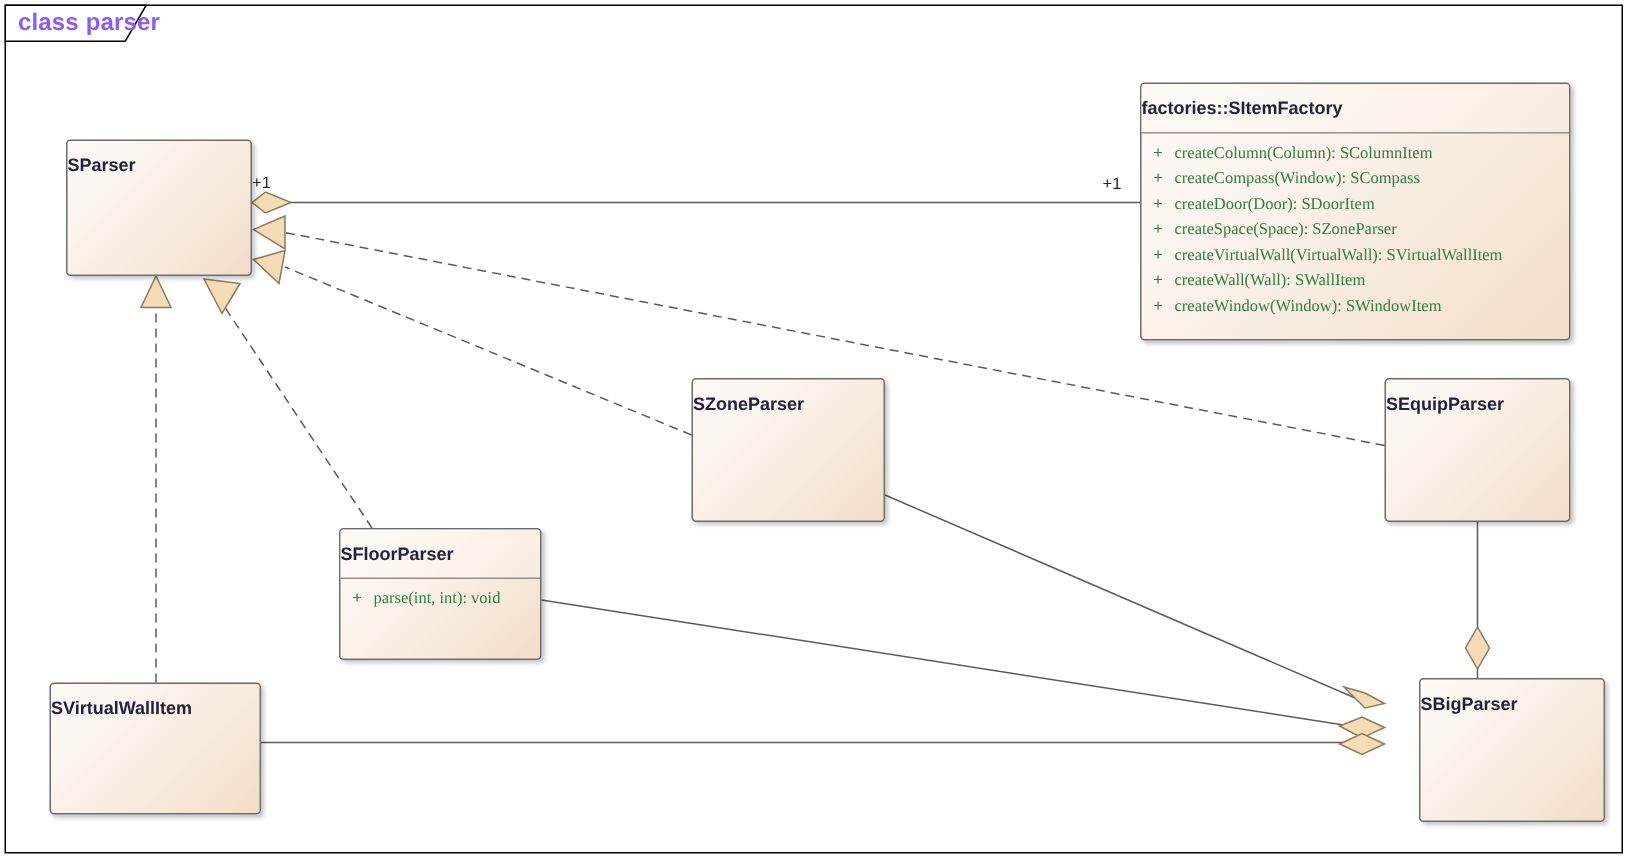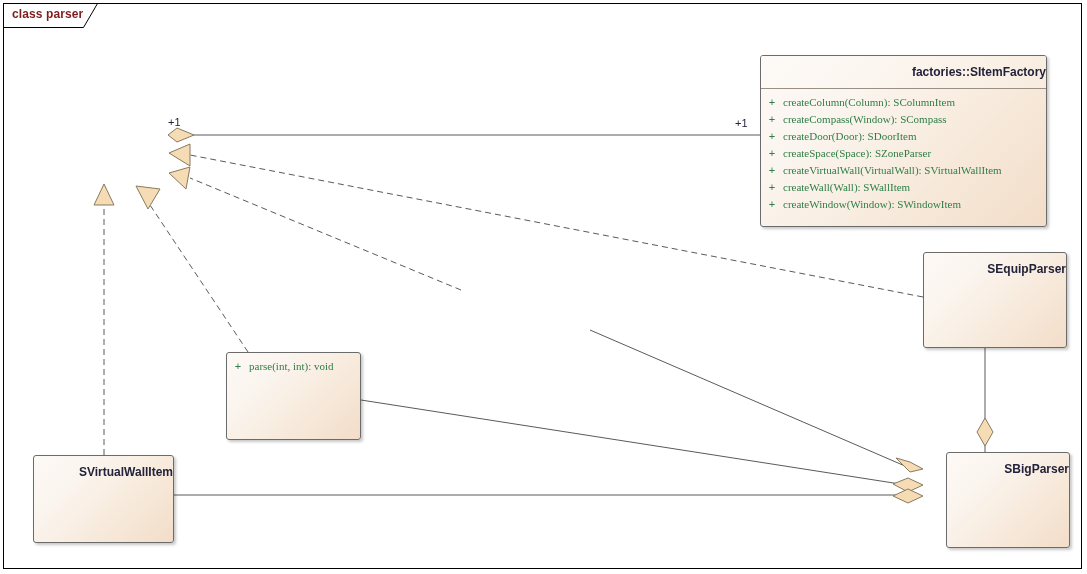--- a/index.html
+++ b/index.html
@@ -30,23 +30,23 @@
     box-sizing: border-box;
   }
   #frame-tab .tab-shape {
     position: absolute;
     left: 0; top: 0;
     width: 95px; height: 25px;
   }
   #frame-tab .tab-label {
     position: absolute;
     left: 9px; top: 4px;
-    font-size: 12px;
+    font-size: 16px;
     font-weight: bold;
-    color: #7f1d1d;
+    color: #8b5cf6;
     letter-spacing: 0.1px;
     white-space: nowrap;
   }
   
   #links {
     position: absolute;
     left: 0; top: 0;
     width: 1087px; height: 574px;
     pointer-events: none;
   }
@@ -59,21 +59,21 @@
     background:
       linear-gradient(135deg,
         #fdf9f5 0%,
         #fbf5ef 28%,
         #f7e9da 66%,
         #f2ddc8 100%);
     box-shadow: 2px 2px 3px rgba(0,0,0,0.22);
     overflow: hidden;
   }
   .cls-title {
-    text-align: right;
+    text-align: left;
     font-size: 12px;
     font-weight: bold;
     color: #22223b;
     padding-top: 9px;
     padding-bottom: 9px;
     line-height: 14px;
     white-space: nowrap;
   }
   .cls.has-compartment .cls-title {
     background: linear-gradient(135deg,#fdfaf7 0%, #fcf6f0 40%, #f8ecdf 100%);
@@ -172,20 +172,23 @@
       <line class="ln" x1="361" y1="400" x2="900" y2="484"></line>
       <polygon class="adorn" points="923,485 908,478 893,484 908,492"></polygon>
     </g>
 
     <g>
       <line class="ln" x1="174" y1="495" x2="900" y2="495"></line>
       <polygon class="adorn" points="923,496 908,489 893,496 908,503"></polygon>
     </g>
   </svg>
 
+  <div class="cls" style="left:44px; top:93px; width:124px; height:91px;">
+    <div class="cls-title">SParser</div>
+  </div>
 
   <div class="cls has-compartment" style="left:760px; top:55px; width:287px; height:172px;">
     <div class="cls-title">factories::SItemFactory</div>
     <div class="cls-body">
       <div class="feature">
         <span class="vis">+</span>
         <span class="sig">createColumn(Column): SColumnItem</span>
       </div>
       <div class="feature">
         <span class="vis">+</span>
@@ -207,26 +210,30 @@
         <span class="vis">+</span>
         <span class="sig">createWall(Wall): SWallItem</span>
       </div>
       <div class="feature">
         <span class="vis">+</span>
         <span class="sig">createWindow(Window): SWindowItem</span>
       </div>
     </div>
   </div>
 
-
-  <div class="cls" style="left:923px; top:252px; width:144px; height:96px;">
+  <div class="cls" style="left:461px; top:252px; width:129px; height:96px;">
+    <div class="cls-title">SZoneParser</div>
+  </div>
+
+  <div class="cls" style="left:923px; top:252px; width:124px; height:96px;">
     <div class="cls-title">SEquipParser</div>
   </div>
 
   <div class="cls has-compartment" style="left:226px; top:352px; width:135px; height:88px;">
+    <div class="cls-title">SFloorParser</div>
     <div class="cls-body">
       <div class="feature">
         <span class="vis">+</span>
         <span class="sig">parse(int, int): void</span>
       </div>
     </div>
   </div>
 
   <div class="cls" style="left:33px; top:455px; width:141px; height:88px;">
     <div class="cls-title">SVirtualWallItem</div>

